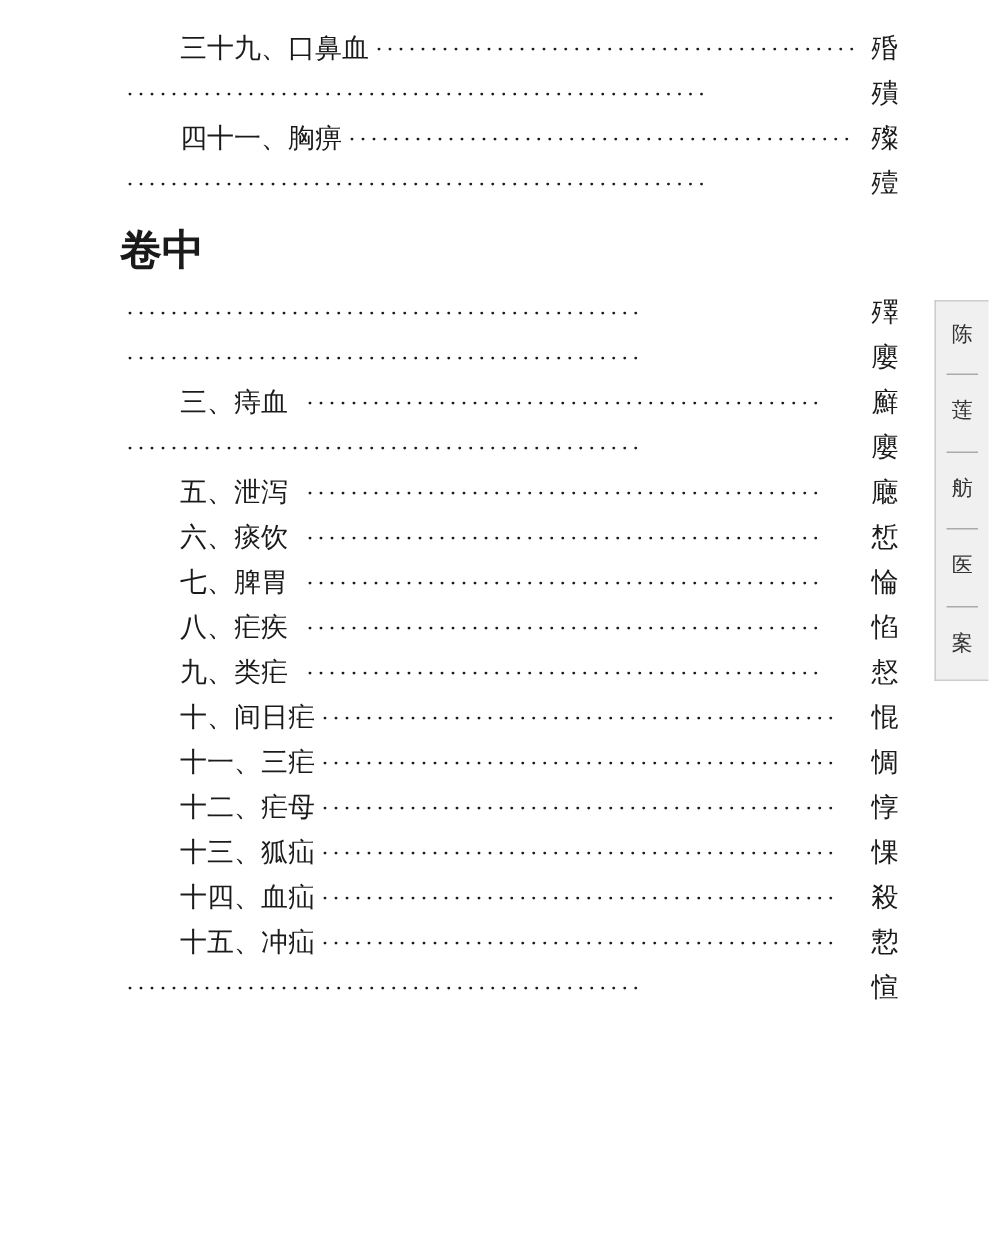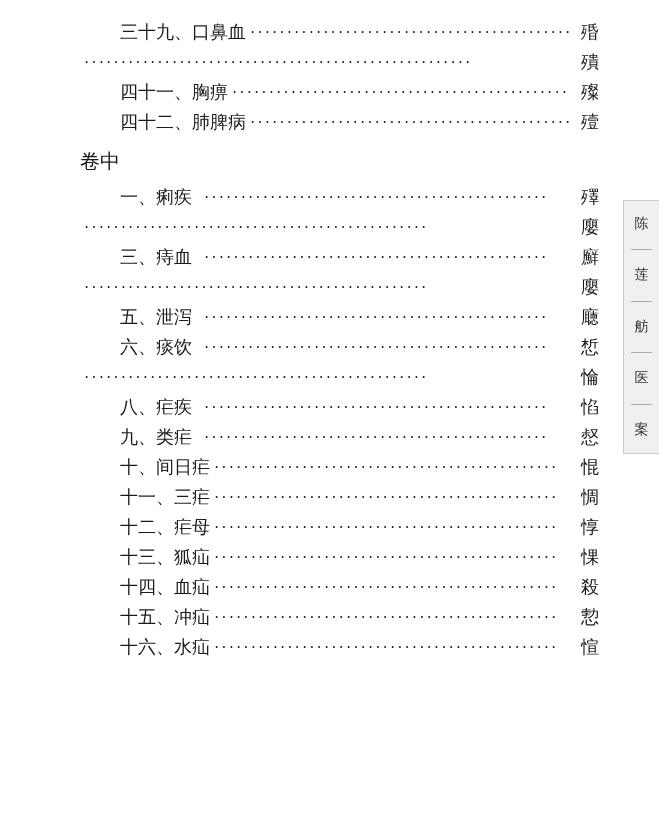--- a/index.html
+++ b/index.html
@@ -56,22 +56,22 @@
     }
 
     .toc-page {
       white-space: nowrap;
       font-size: 18px;
       min-width: 30px;
       text-align: right;
     }
 
     .section-header {
-      font-size: 20px;
-      font-weight: normal;
+      font-size: 28px;
+      font-weight: bold;
       margin: 14px 0 10px 0;
     }
 
     .indented .toc-label {
       padding-left: 40px;
     }
 
     
     .side-panel {
       position: absolute;
@@ -109,31 +109,29 @@
       <li class="toc-item indented">
         <span class="toc-dots">·····················································</span>
         <span class="toc-page">殨</span>
       </li>
       <li class="toc-item indented">
         <span class="toc-label">四十一、胸痹</span>
         <span class="toc-dots">·····················································</span>
         <span class="toc-page">殩</span>
       </li>
       <li class="toc-item indented">
-        <span class="toc-label">四十二、肺脾病</span>
         <span class="toc-dots">·····················································</span>
         <span class="toc-page">殪</span>
       </li>
     </ul>
 
   <div class="section-header">卷中</div>
 
   <ul class="toc-list">
   <li class="toc-item indented">
-        <span class="toc-label">一、痢疾</span>
         <span class="toc-dots">···············································</span>
         <span class="toc-page">殬</span>
       </li>
       <li class="toc-item indented">
         <span class="toc-dots">···············································</span>
         <span class="toc-page">廮</span>
       </li>
       <li class="toc-item indented">
         <span class="toc-label">三、痔血</span>
         <span class="toc-dots">···············································</span>
@@ -147,20 +145,21 @@
         <span class="toc-label">五、泄泻</span>
         <span class="toc-dots">···············································</span>
         <span class="toc-page">廰</span>
       </li>
       <li class="toc-item indented">
         <span class="toc-label">六、痰饮</span>
         <span class="toc-dots">···············································</span>
         <span class="toc-page">惁</span>
       </li>
       <li class="toc-item indented">
+        <span class="toc-label">七、脾胃</span>
         <span class="toc-dots">···············································</span>
         <span class="toc-page">惀</span>
       </li>
       <li class="toc-item indented">
         <span class="toc-label">八、疟疾</span>
         <span class="toc-dots">···············································</span>
         <span class="toc-page">惂</span>
       </li>
       <li class="toc-item indented">
         <span class="toc-label">九、类疟</span>
@@ -191,21 +190,20 @@
         <span class="toc-label">十四、血疝</span>
         <span class="toc-dots">···············································</span>
         <span class="toc-page">殺</span>
       </li>
       <li class="toc-item indented">
         <span class="toc-label">十五、冲疝</span>
         <span class="toc-dots">···············································</span>
         <span class="toc-page">愂</span>
       </li>
       <li class="toc-item indented">
-        <span class="toc-label">十六、水疝</span>
         <span class="toc-dots">···············································</span>
         <span class="toc-page">愃</span>
       </li>
     </ul>
 
   <div class="side-panel">
       <span style="font-size: 14px; color: rgb(51, 51, 51); line-height: 1.6;">陈</span>
       <div class="side-divider"></div>
       <span style="font-size: 14px; color: rgb(51, 51, 51); line-height: 1.6;">莲</span>
       <div class="side-divider"></div>

